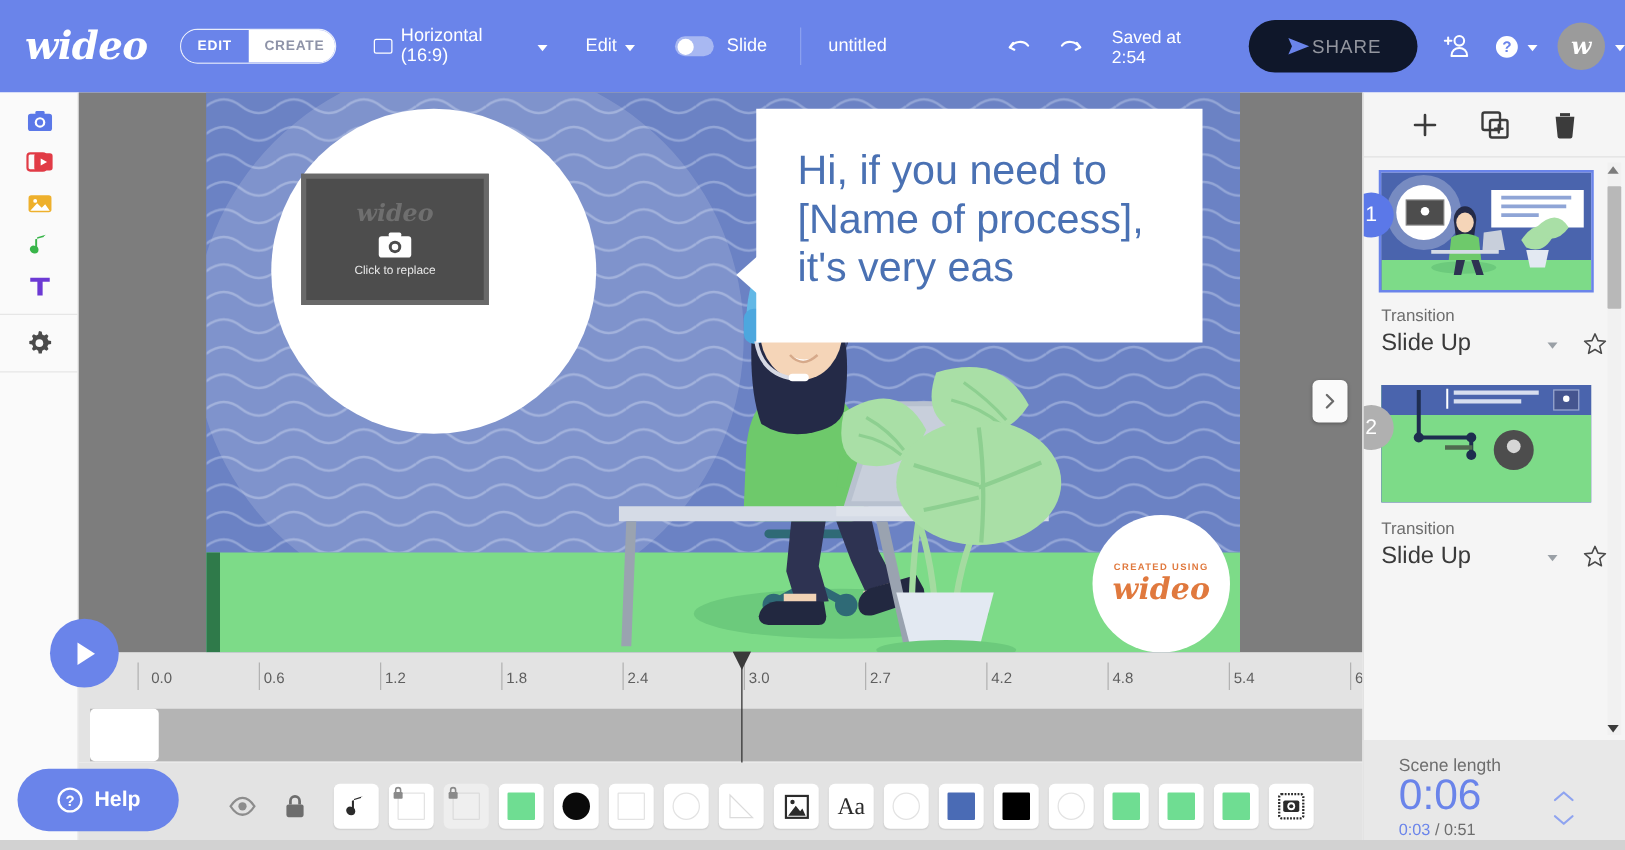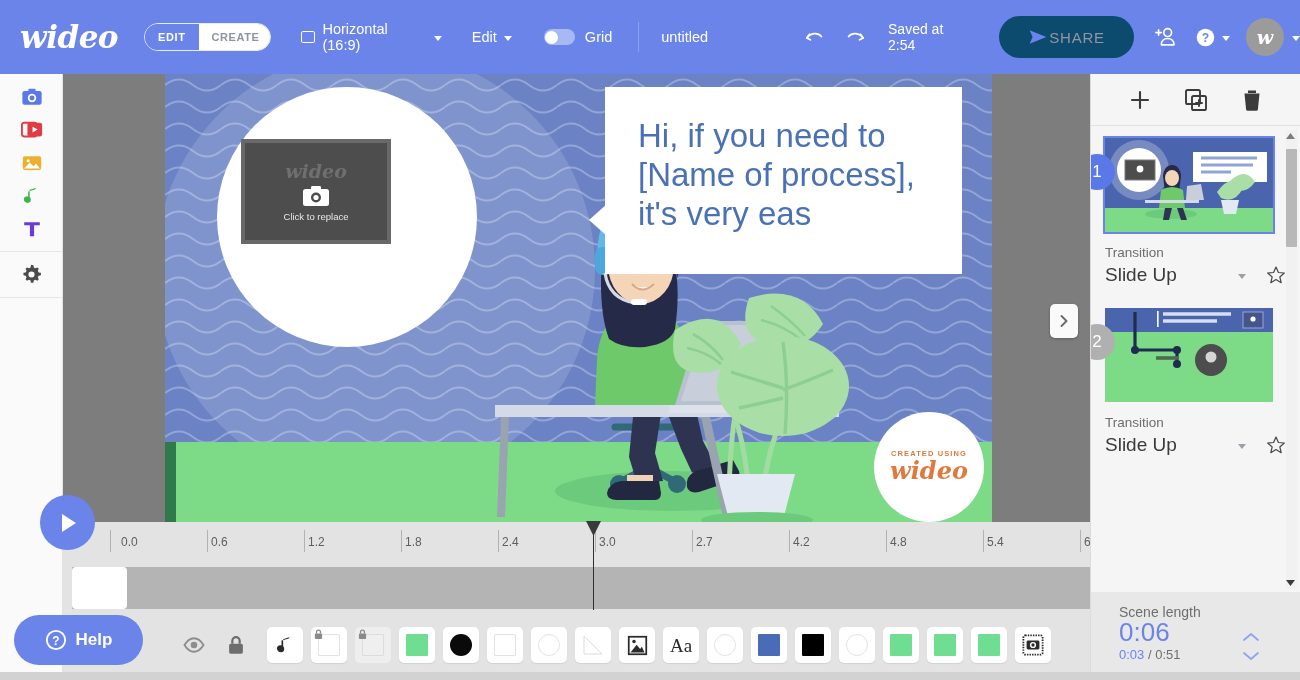--- a/index.html
+++ b/index.html
@@ -67,21 +67,21 @@
   #divider-v {
     margin-left: 26px; width: 1px; height: 30px; background: #8ba0ef;
   }
   #doc-title {
     margin-left: 22px; color: #fff; font-size: 14.5px;
   }
   #undo-redo { margin-left: 96px; display: flex; gap: 18px; align-items: center; }
   .ur { width: 22px; height: 22px; cursor: pointer; }
   #saved-label { margin-left: 22px; color: #fff; font-size: 14px; }
   #share-btn {
-    margin-left: 26px; height: 42px; min-width: 135px; background: #0c4a6e;
+    margin-left: 26px; height: 42px; min-width: 135px; background: #0f172a;
     border-radius: 21px; display: flex; align-items: center; justify-content: center;
     gap: 0; cursor: pointer; padding: 0 20px;
   }
   #share-label { color: #93969f; font-size: 15px; letter-spacing: 0.8px; font-weight: 500; }
   #add-user { margin-left: 18px; cursor: pointer; }
   #help-q { margin-left: 18px; display: flex; align-items: center; gap: 6px; cursor: pointer; }
   #avatar-wrap { margin-left: 16px; display: flex; align-items: center; gap: 8px; cursor: pointer; }
   #avatar {
     width: 38px; height: 38px; border-radius: 50%; background: #9b9b9b;
     display: flex; align-items: center; justify-content: center;
@@ -295,21 +295,21 @@
     position: absolute; right: 3px; top: 75px; width: 11px; height: 98px;
     background: #b8b8b8; border-radius: 1px; cursor: pointer;
   }
   .sb-arrow { position: absolute; right: 4px; cursor: pointer; }
 
   #scene-length-box {
     position: absolute; bottom: 0; left: 0; width: 209px; height: 88px;
     background: #e8e8e8; padding: 12px 0 0 28px;
   }
   #sl-label { font-size: 14px; color: #6e6e6e; }
-  #sl-value { font-size: 26px; color: #6a84ea; line-height: 1.05; margin-top: -1px; }
+  #sl-value { font-size: 34px; color: #6a84ea; line-height: 1.05; margin-top: -1px; }
   #sl-sub { font-size: 13px; color: #6e6e6e; margin-top: 1px; }
   #sl-sub b { color: #6a84ea; font-weight: 400; }
   #sl-steppers {
     position: absolute; right: 40px; top: 40px; display: flex;
     flex-direction: column; gap: 9px;
   }
   .stepper { cursor: pointer; }
   #bottom-strip {
     position: absolute; left: 0; top: 672px; width: 1300px; height: 8px;
     background: #d2d2d2;
@@ -334,21 +334,21 @@
       <span class="caret"></span>
     </div>
 
     <div class="tb-item" id="edit-menu">
       <span>Edit</span>
       <span class="caret"></span>
     </div>
 
     <div class="tb-item" id="grid-item">
       <span class="toggle"></span>
-      <span>Grid</span>
+      <span>Slide</span>
     </div>
 
     <div id="divider-v"></div>
 
     <div id="doc-title">untitled</div>
 
     <div id="undo-redo">
       <svg class="ur" viewBox="0 0 24 24">
         <path d="M6 9 L3 13 L7 15" fill="none" stroke="#ffffff" stroke-width="1.9" stroke-linecap="round" stroke-linejoin="round"></path>
         <path d="M3.4 13 C7 7.5 15 6.5 19 11.5" fill="none" stroke="#ffffff" stroke-width="1.9" stroke-linecap="round"></path>

